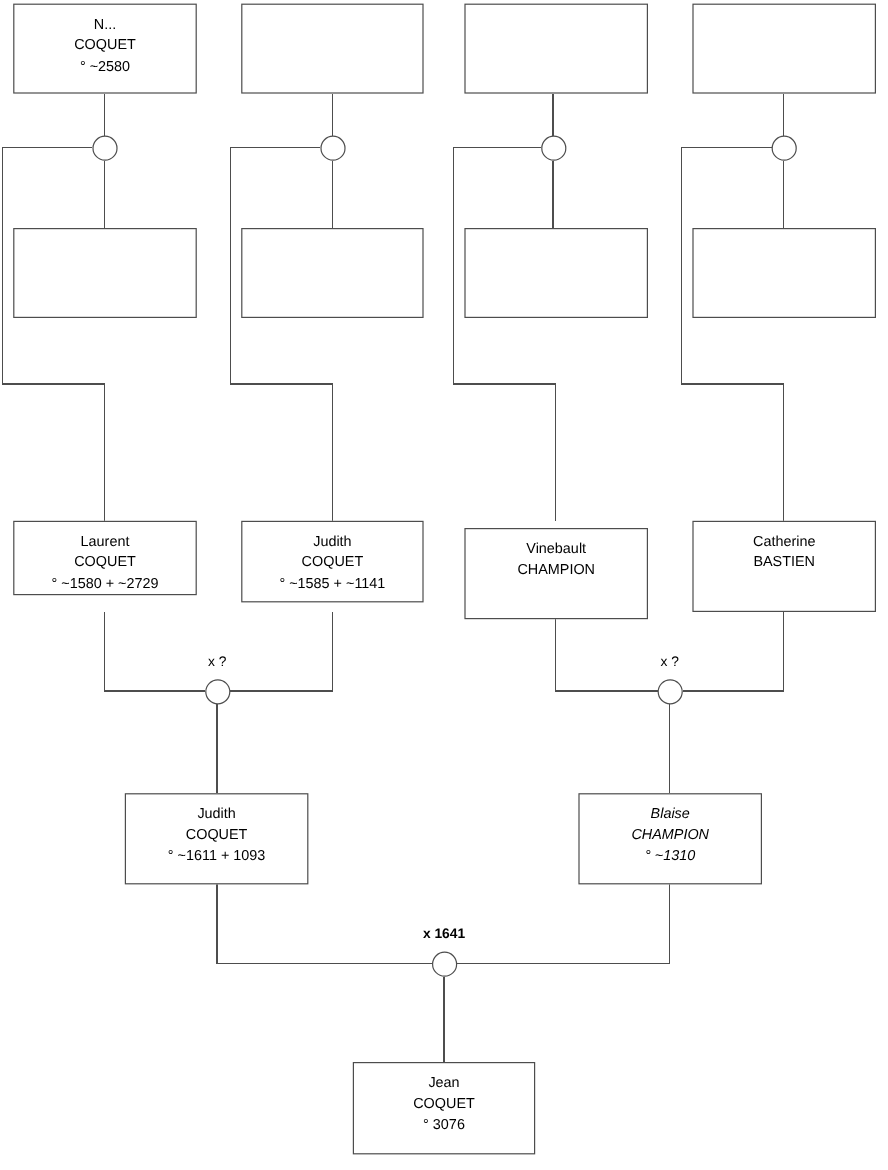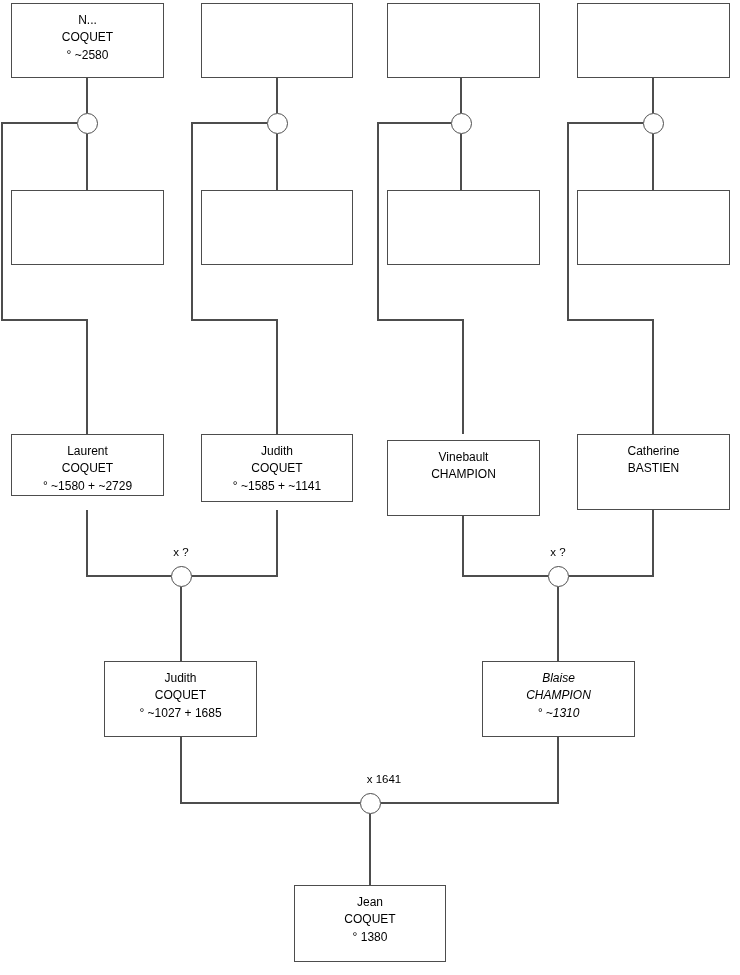--- a/index.html
+++ b/index.html
@@ -162,41 +162,41 @@
   </div>
   <div class="person" style="left:577px; top:434px; width:153px; height:76px;">
     <span class="given">Catherine</span>
     <span class="surname">BASTIEN</span>
 
   </div>
 
   <div class="person" style="left:104px; top:661px; width:153px; height:76px;">
     <span class="given">Judith</span>
     <span class="surname">COQUET</span>
-    <span class="dates">° ~1027 + 1685</span>
+    <span class="dates">° ~1611 + 1093</span>
   </div>
   <div class="person" style="left:482px; top:661px; width:153px; height:76px;font-style:italic;">
     <span class="given">Blaise</span>
     <span class="surname">CHAMPION</span>
     <span class="dates">° ~1310</span>
   </div>
 
   <div class="person" style="left:294px; top:885px; width:152px; height:77px;">
     <span class="given">Jean</span>
     <span class="surname">COQUET</span>
-    <span class="dates">° 1380</span>
+    <span class="dates">° 3076</span>
   </div>
 
   <div class="union" style="left:77px;  top:113px;"></div>
   <div class="union" style="left:267px; top:113px;"></div>
   <div class="union" style="left:451px; top:113px;"></div>
   <div class="union" style="left:643px; top:113px;"></div>
 
   <div class="union" style="left:171px; top:566px;"></div>
   <div class="union-label" style="left:141px; top:546px; width:80px;">x ?</div>
 
   <div class="union" style="left:548px; top:566px;"></div>
   <div class="union-label" style="left:518px; top:546px; width:80px;">x ?</div>
 
   <div class="union" style="left:360px; top:793px;"></div>
-  <div class="union-label" style="left:339px; top:773px; width:90px;">x 1641</div>
+  <div class="union-label" style="left:325px; top:773px; width:90px;font-weight:bold;">x 1641</div>
 
 </div>
 
 </body></html>

